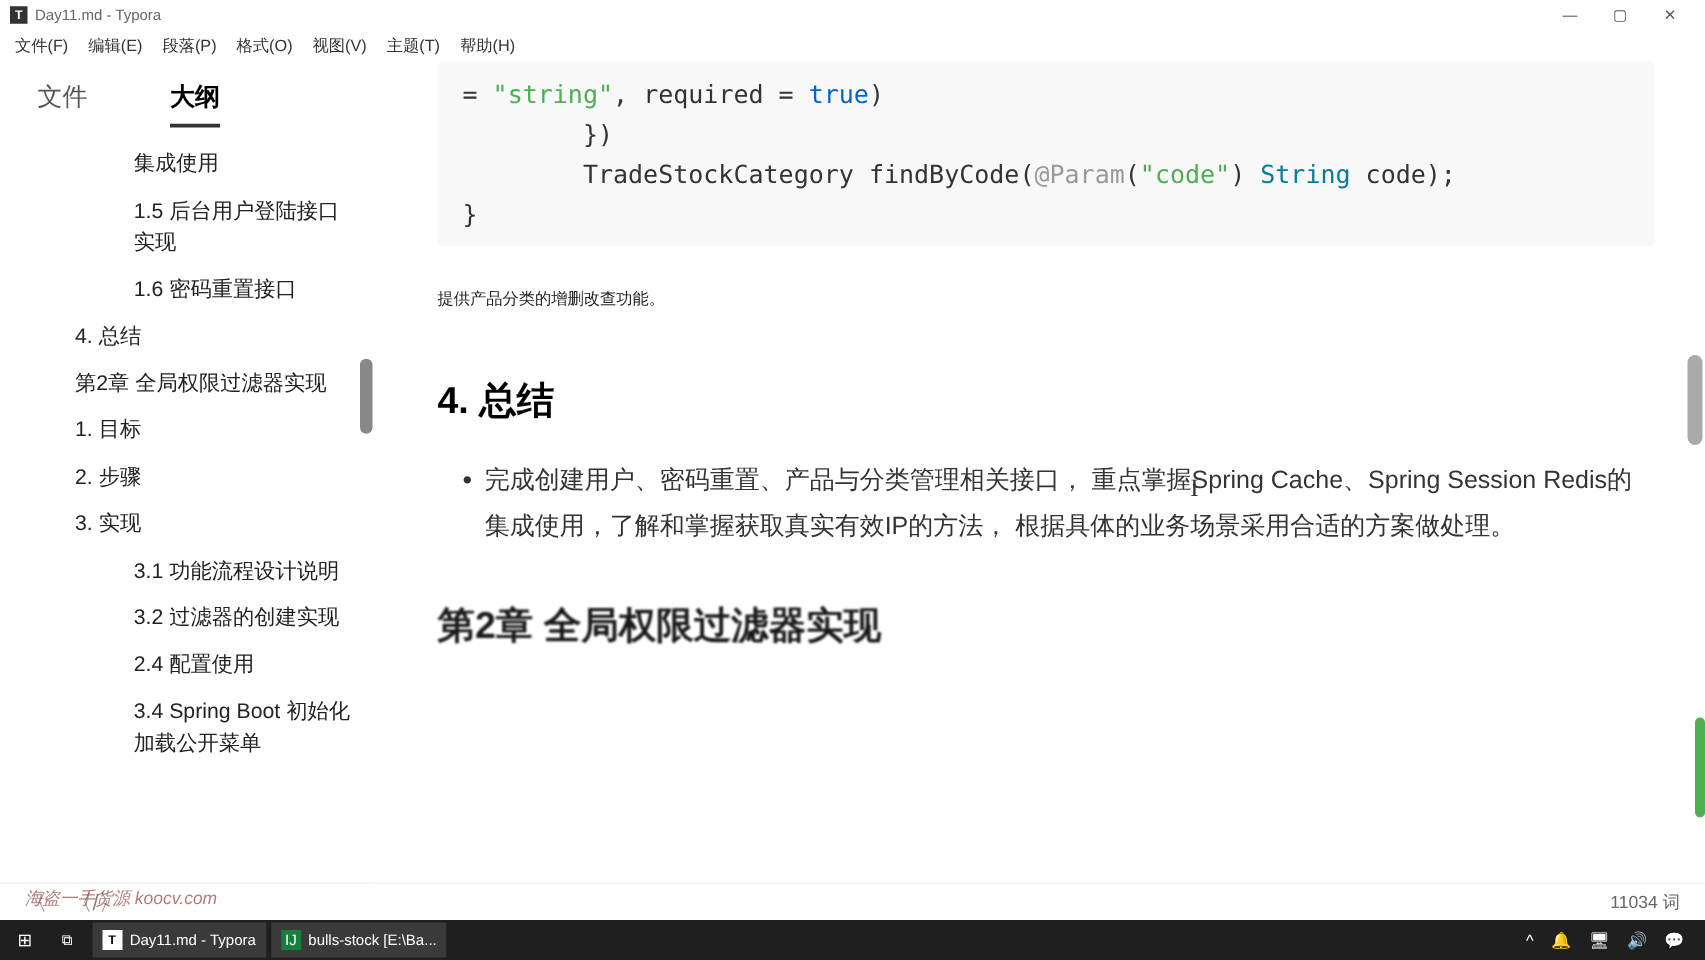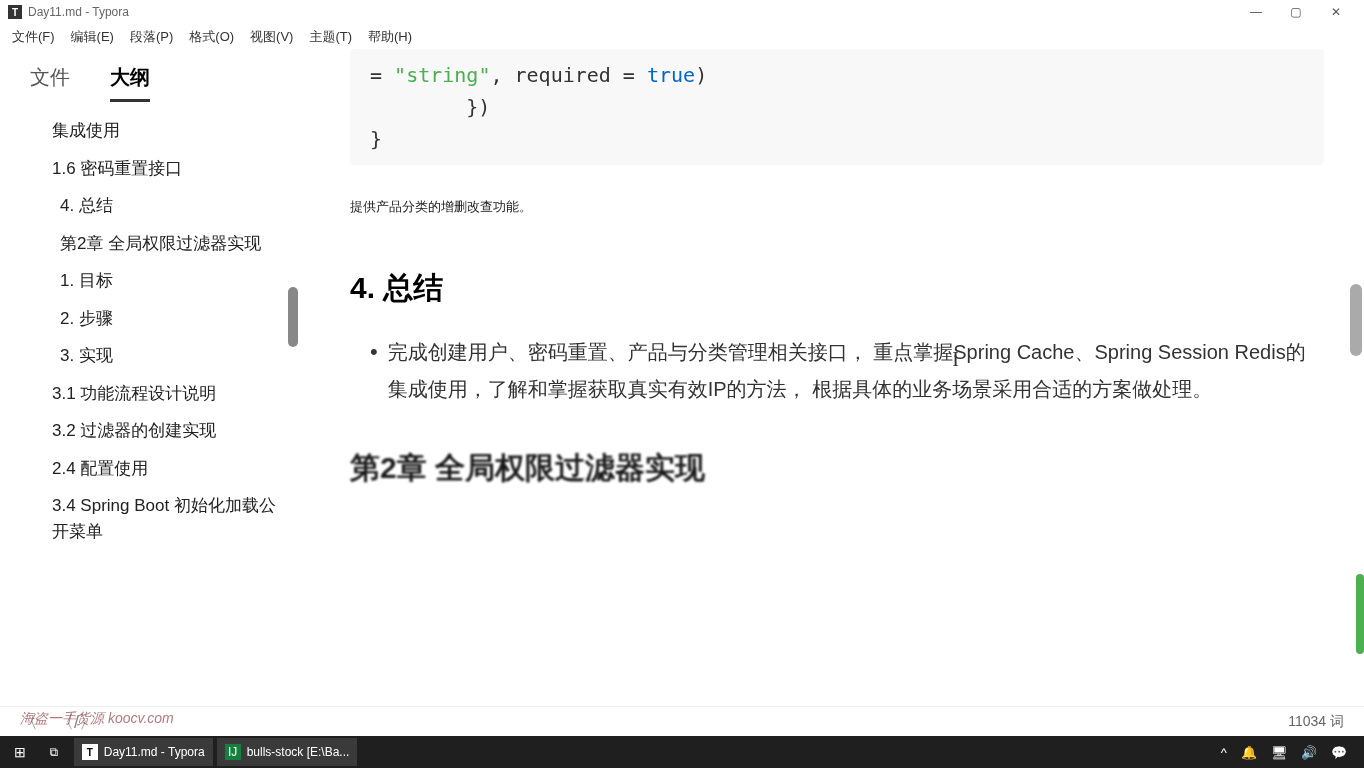--- a/index.html
+++ b/index.html
@@ -10,27 +10,27 @@
   .titlebar-icon { width: 14px; height: 14px; background: #333; color: #fff; display: inline-flex; align-items: center; justify-content: center; font-size: 10px; font-weight: bold; }
   .win-controls { display: flex; gap: 0; }
   .win-btn { width: 40px; height: 25px; display: flex; align-items: center; justify-content: center; color: #555; font-size: 12px; }
   
   .menubar { height: 24px; display: flex; align-items: center; padding: 0 6px; gap: 4px; font-size: 13px; color: #333; }
   .menubar span { padding: 2px 6px; }
   
   .main { display: flex; height: calc(768px - 25px - 24px - 30px - 32px); }
   
   .sidebar { width: 300px; display: flex; flex-direction: column; position: relative; }
-  .sidebar-tabs { display: flex; padding: 15px 30px 0 30px; gap: 40px; }
+  .sidebar-tabs { display: flex; padding: 15px 30px 0 30px; gap: 66px; }
   .sidebar-tab { font-size: 20px; color: #555; padding-bottom: 8px; cursor: pointer; }
   .sidebar-tab.active { color: #000; font-weight: 600; border-bottom: 3px solid #333; }
   .outline-list { flex: 1; overflow-y: auto; padding: 10px 0; }
   .outline-item { padding: 6px 20px 6px 20px; font-size: 17px; color: #222; cursor: pointer; line-height: 1.5; }
   .outline-item.l1 { padding-left: 60px; }
-  .outline-item.l2 { padding-left: 52px; }
+  .outline-item.l2 { padding-left: 107px; }
   .sidebar-scroll-thumb { position: absolute; right: 2px; top: 238px; width: 10px; height: 60px; background: #888; border-radius: 5px; }
   
   .editor { flex: 1; position: relative; overflow: hidden; background: #fff; }
   .editor-content { padding: 0 40px 0 50px; height: 100%; overflow-y: auto; position: relative; }
   
   .code-block { background: #f8f8f8; border-radius: 4px; padding: 10px 20px; font-family: Consolas, Monaco, monospace; font-size: 20px; line-height: 1.6; color: #333; margin-bottom: 30px; }
   .code-line { white-space: pre; }
   .tok-op { color: #333; }
   .tok-str { color: #4CAF50; }
   .tok-kw { color: #0066cc; }
@@ -88,40 +88,42 @@
 
 <div class="main">
 
   <div class="sidebar">
     <div class="sidebar-tabs">
       <div class="sidebar-tab">文件</div>
       <div class="sidebar-tab active">大纲</div>
     </div>
     <div class="outline-list">
       <div class="outline-item l2">集成使用</div>
+      <div class="outline-item l2">1.5 后台用户登陆接口实现</div>
       <div class="outline-item l2">1.6 密码重置接口</div>
       <div class="outline-item l1">4. 总结</div>
       <div class="outline-item l1">第2章 全局权限过滤器实现</div>
       <div class="outline-item l1">1. 目标</div>
       <div class="outline-item l1">2. 步骤</div>
       <div class="outline-item l1">3. 实现</div>
       <div class="outline-item l2">3.1 功能流程设计说明</div>
       <div class="outline-item l2">3.2 过滤器的创建实现</div>
       <div class="outline-item l2">2.4 配置使用</div>
       <div class="outline-item l2">3.4 Spring Boot 初始化加载公开菜单</div>
     </div>
     <div class="sidebar-scroll-thumb"></div>
   </div>
 
   <div class="editor">
     <div class="editor-content">
 
       <div class="code-block">
         <div class="code-line"><span class="tok-op">= </span><span class="tok-str">"string"</span><span>, required = </span><span class="tok-kw">true</span><span>)</span></div>
         <div class="code-line">        })</div>
+        <div class="code-line"><span>        TradeStockCategory findByCode(</span><span class="tok-ann">@Param</span><span>(</span><span class="tok-str">"code"</span><span>) </span><span class="tok-typename">String</span><span> code);</span></div>
         <div class="code-line">}</div>
       </div>
 
       <div class="para">提供产品分类的增删改查功能。</div>
 
       <div class="h2">4. 总结</div>
 
       <div class="bullet-item">
         <div class="bullet-dot">•</div>
         <div class="bullet-text"><span>完成创建用户、密码重置、产品与分类管理相关接口， 重点掌握Spring Cache、Spring Session Redis的集成使用，了解和掌握获取真实有效IP的方法， 根据具体的业务场景采用合适的方案做处理。</span><span style="position:relative; left:-260px; top:-30px; font-family:serif;">I</span></div>

